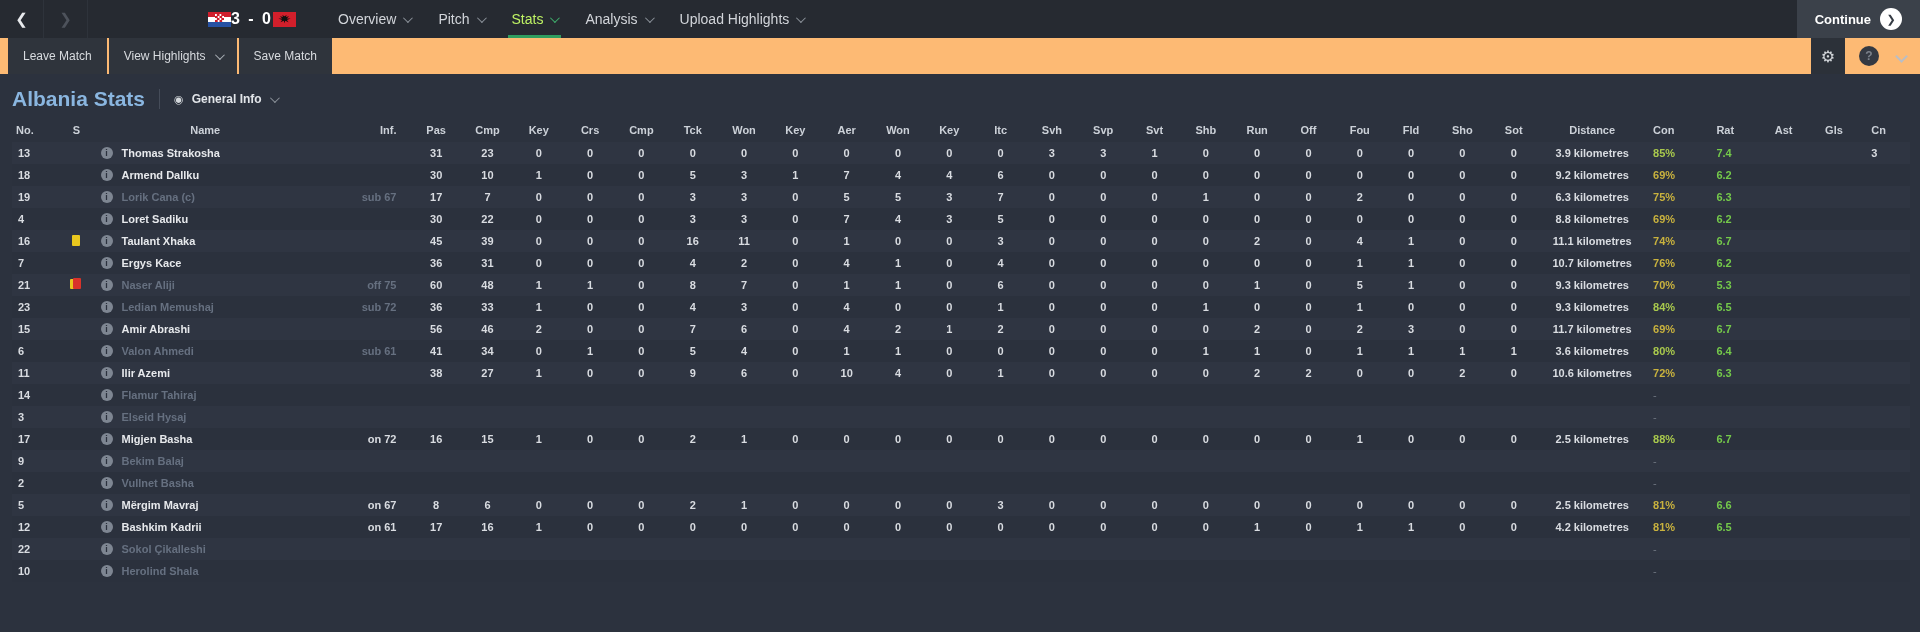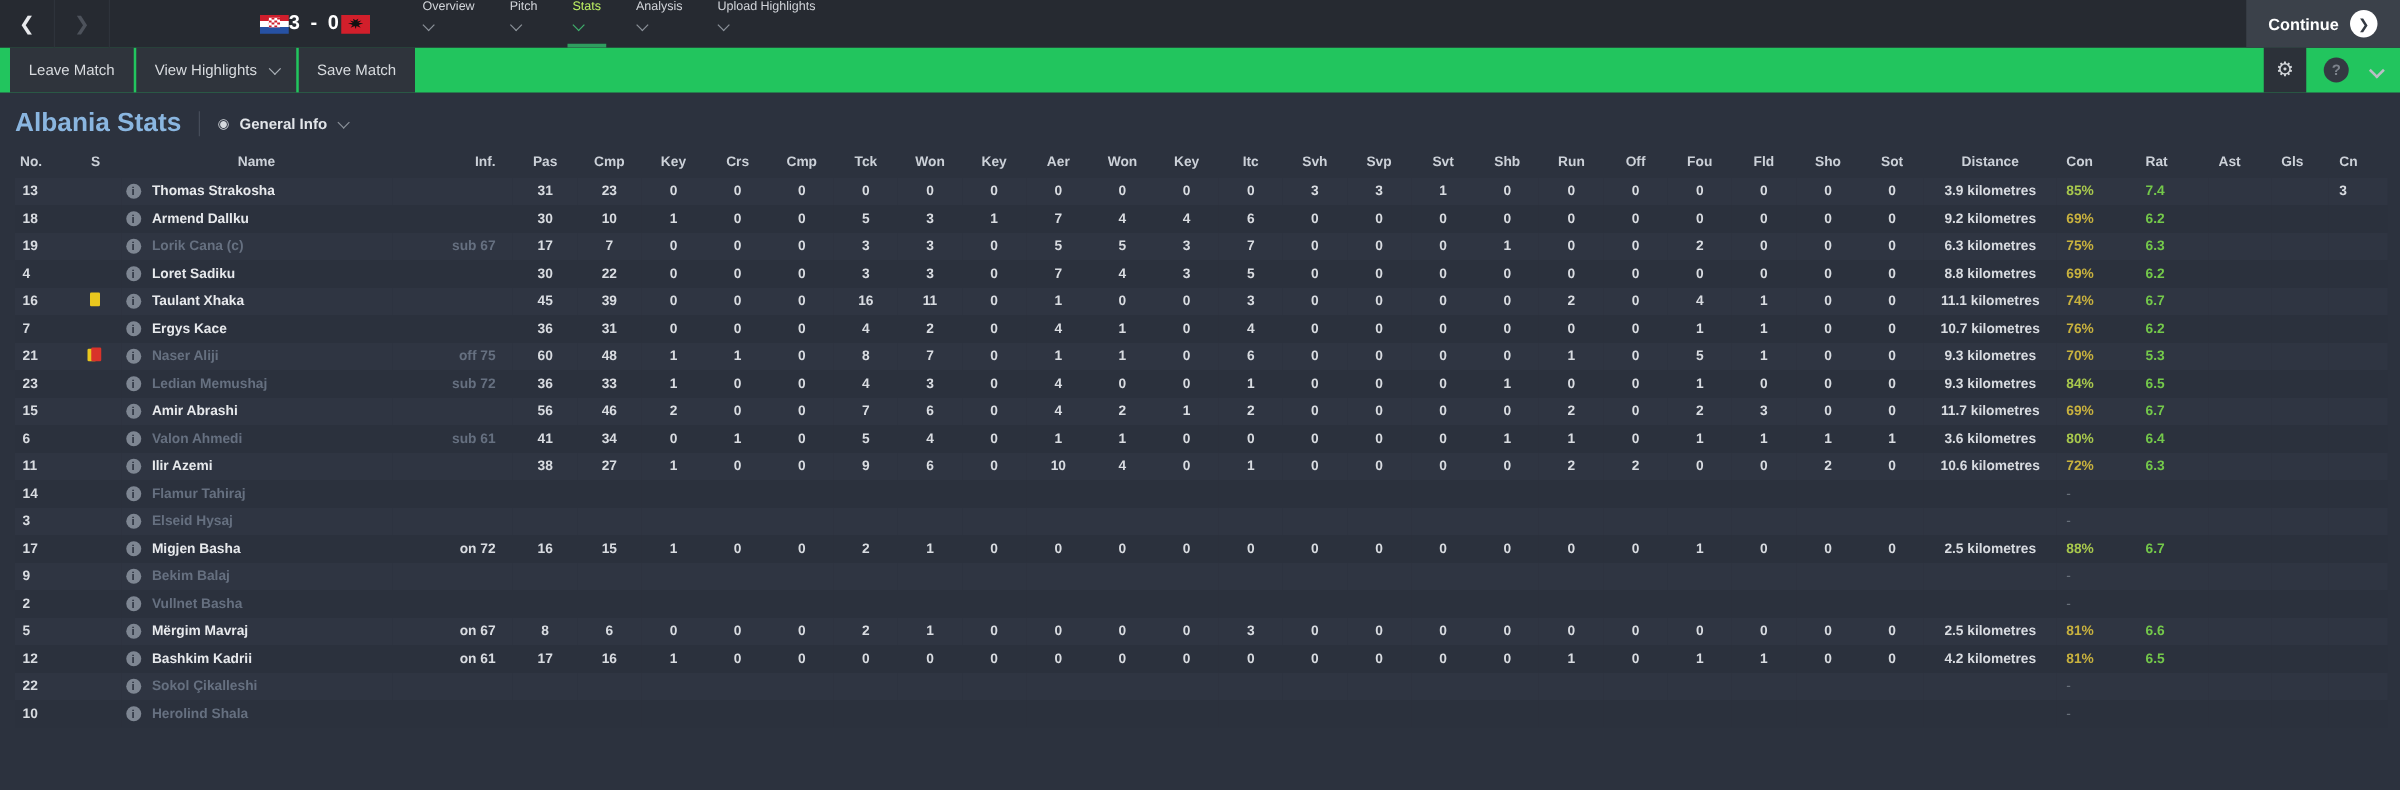--- a/index.html
+++ b/index.html
@@ -13,36 +13,36 @@
   .histbtn.fwd { color:#4d525b; }
   .score-group { display:flex; align-items:center; margin-left:120px; }
   .flag { width:23px; height:15px; position:relative; flex:0 0 auto; }
   .flag.cro { background:linear-gradient(#cf1e2c 0 33%, #ffffff 33% 66%, #2651a3 66% 100%); }
   .flag.cro::after { content:""; position:absolute; left:7px; top:2px; width:9px; height:8px;
     background:repeating-conic-gradient(#cf1e2c 0% 25%, #ffffff 0% 50%); background-size:4.5px 4px; }
   .flag.alb { background:#d21f2b; display:flex; align-items:center; justify-content:center; }
   .flag.alb svg { width:15px; height:11px; }
   .score { color:#ffffff; font-size:16px; font-weight:bold; letter-spacing:2px; }
   .topnav { display:flex; align-items:stretch; margin-left:28px; }
-  .nav-item { position:relative; display:flex; align-items:flex-start; gap:7px; padding:0 14px;
-    color:#d2d5da; font-size:10px; cursor:pointer;flex-direction:column; }
+  .nav-item { position:relative; display:flex; align-items:center; gap:7px; padding:0 14px;
+    color:#d2d5da; font-size:14px; cursor:pointer; }
   .nav-item.active { color:#bef264; }
   .nav-item.active::after { content:""; position:absolute; left:10px; right:10px; bottom:0;
     height:3px; background:#2f9e5f; }
   .chev { width:7px; height:7px; border-right:1.6px solid #8b9199; border-bottom:1.6px solid #8b9199;
     transform:rotate(45deg) translateY(-2px); display:inline-block; }
   .nav-item.active .chev { border-color:#3fae6c; }
   .continue { margin-left:auto; background:#3b414a; display:flex; align-items:center; gap:9px;
     padding:2px 18px; cursor:pointer; }
   .continue .lbl { color:#ffffff; font-size:13px; font-weight:bold; }
   .continue .circ { width:22px; height:22px; background:#ffffff; border-radius:50%;
     display:flex; align-items:center; justify-content:center; color:#343a43; font-size:11px; font-weight:bold; }
 
   
-  .toolbar { height:36px; background:#22c55e; display:flex; align-items:stretch; gap:2px; padding-left:8px; }
+  .toolbar { height:36px; background:#fdba74; display:flex; align-items:stretch; gap:2px; padding-left:8px; }
   .tbtn { background:#2f343c; color:#d8dbdf; font-size:12px; display:flex; align-items:center;
     gap:9px; padding:0 15px; cursor:pointer; }
   .tbtn .chev { border-color:#aab0b7; }
   .tool-right { margin-left:auto; display:flex; align-items:center; gap:14px; padding-right:14px; }
   .gearbtn { width:34px; height:36px; background:#2c3139; display:flex; align-items:center;
     justify-content:center; color:#d3d6da; font-size:16px; cursor:pointer; }
   .helpbtn { width:20px; height:20px; border-radius:50%; background:#343942; color:#7c828b;
     font-size:12px; font-weight:bold; display:flex; align-items:center; justify-content:center; cursor:pointer; }
   .collapse-chev { width:9px; height:9px; border-right:2px solid #b9bec5; border-bottom:2px solid #b9bec5;
     transform:rotate(45deg); cursor:pointer; margin-left:4px; }

